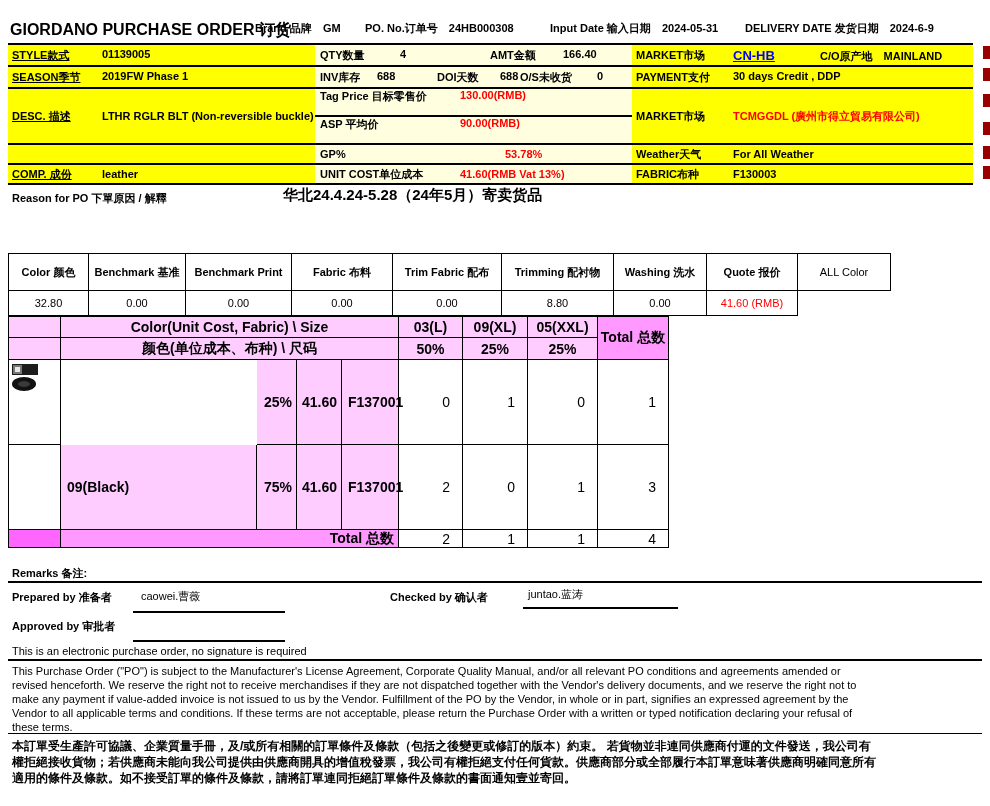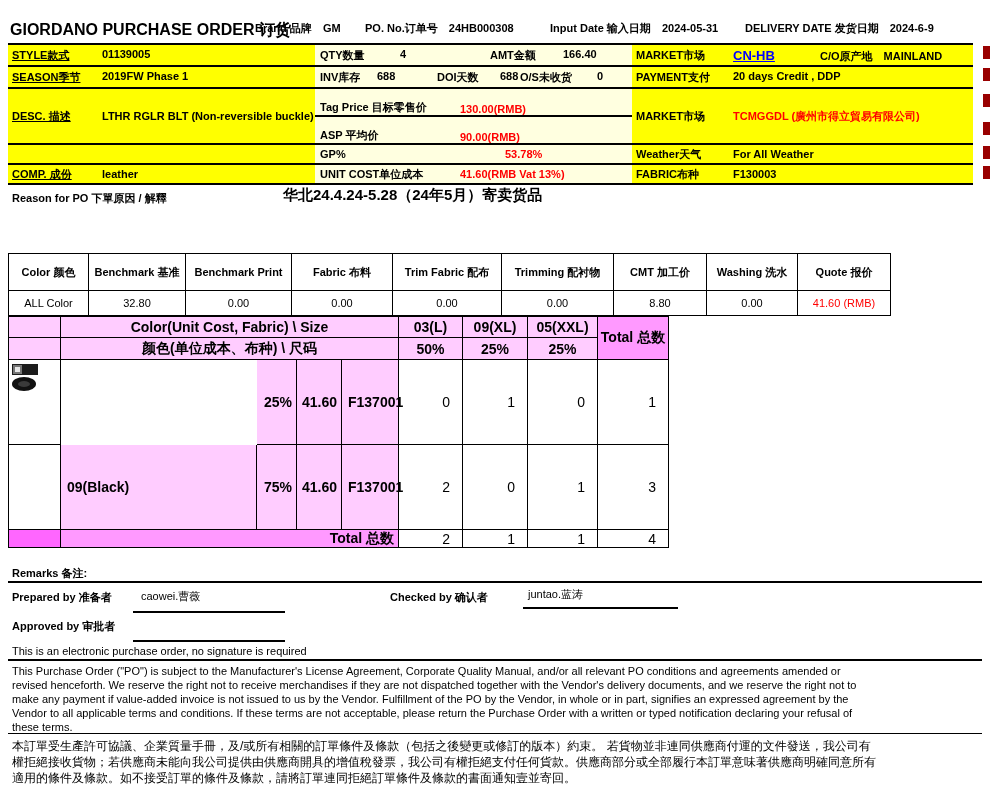--- a/index.html
+++ b/index.html
@@ -15,21 +15,21 @@
   .irow{display:flex;border-bottom:2px solid #000;}
   .h20{height:20px;} .h54{height:54px;} .h18{height:18px;}
   .ic{box-sizing:border-box;font-weight:bold;font-size:11px;overflow:hidden;}
   .l1{width:92px;background:var(--yellow);padding:3px 0 0 4px;text-decoration:underline;}
   .l2{width:215px;background:var(--yellow);padding:3px 0 0 2px;}
   .mid{width:317px;background:var(--pale_yellow);position:relative;}
   .r1{width:99px;background:var(--yellow);padding:3px 0 0 4px;}
   .r2{width:242px;background:var(--yellow);padding:3px 0 0 2px;}
   .vc{display:flex;align-items:center;padding-top:0;}
   .ma{position:absolute;top:3px;white-space:nowrap;}
-  .msub{height:26px;display:flex;align-items:flex-end;}
+  .msub{height:26px;display:flex;align-items:flex-start;}
   .msub.first{border-bottom:2px solid #000;}
   .mlab{width:140px;padding-left:5px;flex:none;}
   .mrow{display:flex;align-items:center;height:100%;}
   .marker{position:absolute;left:983px;width:7px;height:13px;background:var(--marker);}
 
   
   .btable{position:absolute;left:8px;top:253px;display:grid;
           grid-template-columns:80px 97px 106px 101px 109px 112px 93px 91px 93px;
           grid-template-rows:37px 25px;border-left:1px solid #000;border-top:1px solid #000;}
   .bt{border-right:1px solid #000;border-bottom:1px solid #000;box-sizing:border-box;
@@ -103,21 +103,21 @@
       <div class="ic l2">2019FW Phase 1</div>
       <div class="ic mid">
         <span class="ma" style="left:5px;">INV库存</span>
         <span class="ma" style="left:62px;">688</span>
         <span class="ma" style="left:122px;">DOI天数</span>
         <span class="ma" style="left:185px;">688</span>
         <span class="ma" style="left:205px;">O/S未收货</span>
         <span class="ma" style="left:282px;">0</span>
       </div>
       <div class="ic r1">PAYMENT支付</div>
-      <div class="ic r2">20 days Credit , DDP</div>
+      <div class="ic r2">30 days Credit , DDP</div>
     </div>
 
     <div class="irow h54">
       <div class="ic l1 vc">DESC. 描述</div>
       <div class="ic l2 vc" style="line-height:13px;">LTHR RGLR BLT (Non-reversible buckle)</div>
       <div class="ic mid">
         <div class="msub first">
           <span class="mlab">Tag Price 目标零售价</span>
           <span class="red">130.00(RMB)</span>
         </div>
@@ -166,21 +166,20 @@
   <div class="abs b" style="left:12px;top:191px;">Reason for PO 下單原因  / 解釋</div>
   <div class="abs b" style="left:283px;top:186px;font-size:15px;">华北24.4.24-5.28（24年5月）寄卖货品</div>
 
   <div class="btable">
     <div class="bt bth">Color 颜色</div>
     <div class="bt bth">Benchmark 基准</div>
     <div class="bt bth">Benchmark Print</div>
     <div class="bt bth">Fabric 布料</div>
     <div class="bt bth">Trim Fabric 配布</div>
     <div class="bt bth">Trimming 配衬物</div>
-    <div class="bt bth">CMT 加工价</div>
     <div class="bt bth">Washing 洗水</div>
     <div class="bt bth">Quote 报价</div>
     <div class="bt">ALL Color</div>
     <div class="bt">32.80</div>
     <div class="bt">0.00</div>
     <div class="bt">0.00</div>
     <div class="bt">0.00</div>
     <div class="bt">0.00</div>
     <div class="bt">8.80</div>
     <div class="bt">0.00</div>
@@ -250,15 +249,15 @@
 
   <div class="abs b" style="left:12px;top:619px;">Approved by 审批者</div>
   <div class="uline" style="left:133px;top:640px;width:152px;"></div>
 
   <div class="abs" style="left:12px;top:645px;">This is an electronic purchase order, no signature is required</div>
   <div class="hr" style="top:659px;height:2px;"></div>
 
   <div class="para" style="left:12px;top:664px;width:856px;">This Purchase Order ("PO") is subject to the Manufacturer's License Agreement, Corporate Quality Manual, and/or all relevant PO conditions and agreements amended or revised henceforth. We reserve the right not to receive merchandises if they are not dispatched together with the Vendor's delivery documents, and we reserve the right not to make any payment if value-added invoice is not issued to us by the Vendor. Fulfillment of the PO by the Vendor, in whole or in part, signifies an expressed agreement by the Vendor to all applicable terms and conditions. If these terms are not acceptable, please return the Purchase Order with a written or typed notification declaring your refusal of these terms.</div>
 
   <div class="hr" style="top:733px;height:1px;"></div>
-  <div class="paracn" style="left:12px;top:738px;width:868px;">本訂單受生產許可協議、企業質量手冊，及/或所有相關的訂單條件及條款（包括之後變更或修訂的版本）約束。 若貨物並非連同供應商付運的文件發送，我公司有權拒絕接收貨物；若供應商未能向我公司提供由供應商開具的增值稅發票，我公司有權拒絕支付任何貨款。供應商部分或全部履行本訂單意味著供應商明確同意所有適用的條件及條款。如不接受訂單的條件及條款，請將訂單連同拒絕訂單條件及條款的書面通知壹並寄回。</div>
+  <div class="paracn" style="left:12px;top:738px;width:868px;font-weight:bold;">本訂單受生產許可協議、企業質量手冊，及/或所有相關的訂單條件及條款（包括之後變更或修訂的版本）約束。 若貨物並非連同供應商付運的文件發送，我公司有權拒絕接收貨物；若供應商未能向我公司提供由供應商開具的增值稅發票，我公司有權拒絕支付任何貨款。供應商部分或全部履行本訂單意味著供應商明確同意所有適用的條件及條款。如不接受訂單的條件及條款，請將訂單連同拒絕訂單條件及條款的書面通知壹並寄回。</div>
 
 </div>
 
 </body></html>

